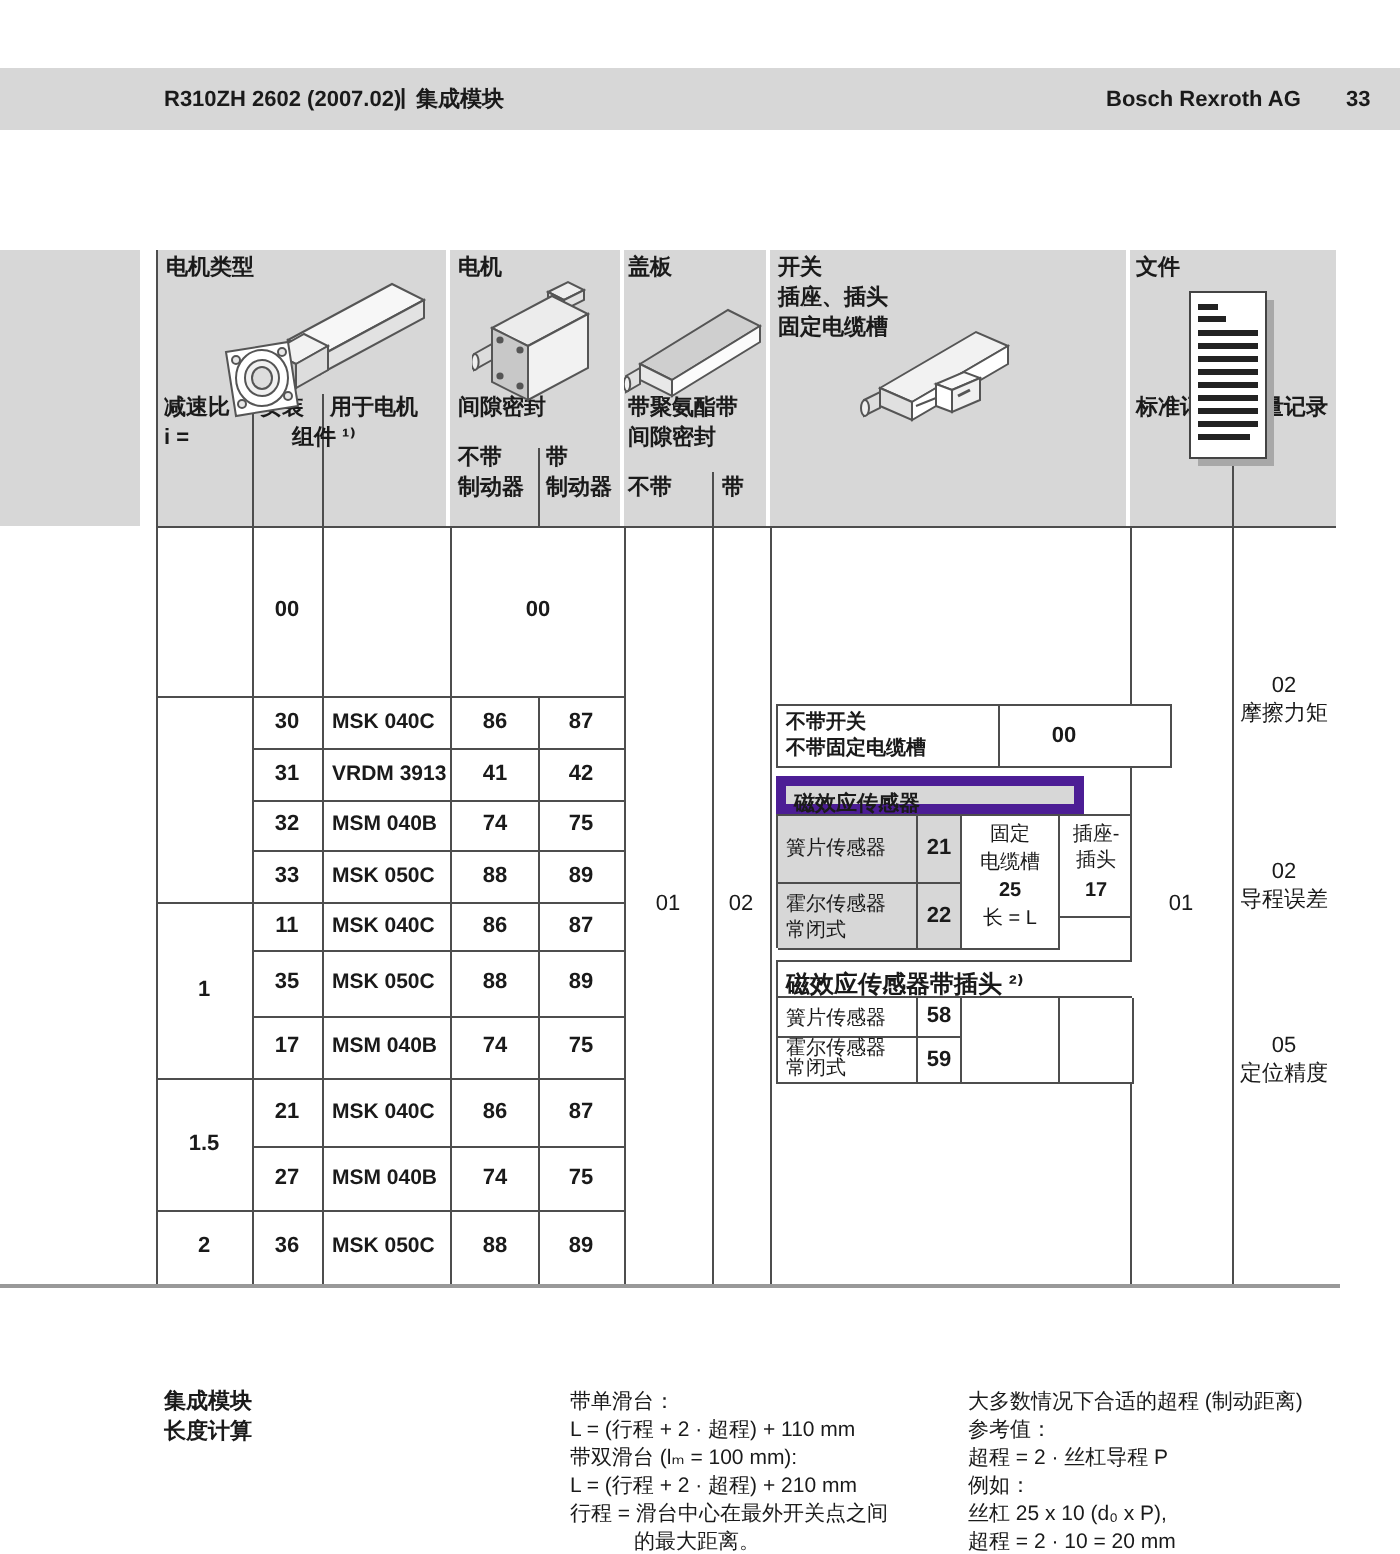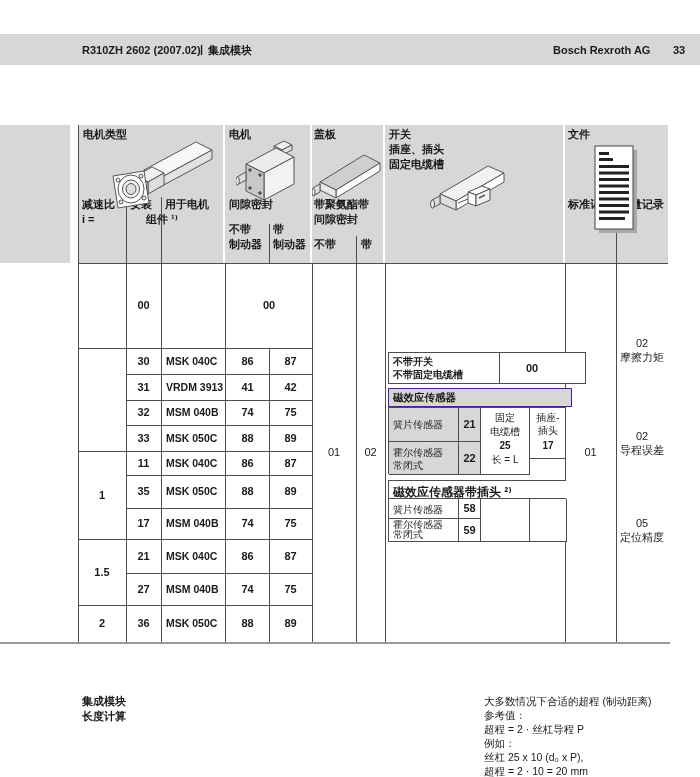--- a/index.html
+++ b/index.html
@@ -235,21 +235,21 @@
   <div class="abs t11 center" style="left:616px;width:52px;top:516px">05</div>
   <div class="abs t11 center" style="left:616px;width:52px;top:530px">定位精度</div>
 
   <div class="pan" style="left:388px;top:352px;width:198px;height:32px;border:1px solid #4d4d4d;background:#fff">
     <div class="abs b t10" style="left:4px;top:2px">不带开关</div>
     <div class="abs b t10" style="left:4px;top:15px">不带固定电缆槽</div>
     <div class="pline" style="left:110px;top:0;width:1px;height:30px"></div>
     <div class="abs b center" style="left:110px;top:0;width:66px;height:30px;line-height:30px;font-size:11px">00</div>
   </div>
 
-  <div class="pan graybg" style="left:388px;top:388px;width:184px;height:19px;border:1px solid #4c1d95">
+  <div class="pan graybg" style="left:388px;top:388px;width:154px;height:19px;border:5px solid #4c1d95">
     <div class="abs b" style="left:4px;top:2px;font-size:10.5px">磁效应传感器</div>
   </div>
 
   <div class="pan" style="left:388px;top:407px;width:178px;height:67px;border-top:1px solid #4d4d4d;border-left:1px solid #4d4d4d;border-right:1px solid #4d4d4d;background:#fff">
     <div class="abs graybg" style="left:0;top:0;width:91px;height:66px"></div>
     <div class="pline" style="left:69px;top:0;width:1px;height:66px"></div>
     <div class="pline" style="left:91px;top:0;width:1px;height:66px"></div>
     <div class="pline" style="left:140px;top:0;width:1px;height:66px"></div>
     <div class="pline" style="left:0;top:33px;width:91px;height:1px"></div>
     <div class="pline" style="left:140px;top:50px;width:37px;height:1px"></div>
@@ -283,20 +283,28 @@
     <div class="abs b center" style="left:70px;top:0;width:21px;height:19px;line-height:19px;font-size:11px">58</div>
     <div class="abs" style="left:4px;top:21px;font-size:10px;line-height:10.5px">霍尔传感器</div>
     <div class="abs" style="left:4px;top:31px;font-size:10px;line-height:10.5px">常闭式</div>
     <div class="abs b center" style="left:70px;top:20px;width:21px;height:22px;line-height:22px;font-size:11px">59</div>
   </div>
 
   <div class="abs" style="left:82px;top:694px">
     <div class="b t11 footline">集成模块</div>
     <div class="b t11 footline">长度计算</div>
   </div>
+  <div class="abs" style="left:285px;top:694px;font-size:10.5px;line-height:14px">
+    <div class="footline">带单滑台：</div>
+    <div class="footline">L = (行程 + 2 · 超程) + 110 mm</div>
+    <div class="footline">带双滑台 (lₘ = 100 mm):</div>
+    <div class="footline">L = (行程 + 2 · 超程) + 210 mm</div>
+    <div class="footline">行程 = 滑台中心在最外开关点之间</div>
+    <div class="footline" style="padding-left:32px">的最大距离。</div>
+  </div>
   <div class="abs" style="left:484px;top:694px;font-size:10.5px;line-height:14px">
     <div class="footline">大多数情况下合适的超程 (制动距离)</div>
     <div class="footline">参考值：</div>
     <div class="footline">超程 = 2 · 丝杠导程 P</div>
     <div class="footline">例如：</div>
     <div class="footline">丝杠 25 x 10 (d₀ x P),</div>
     <div class="footline">超程 = 2 · 10 = 20 mm</div>
   </div>
 
 </div>

